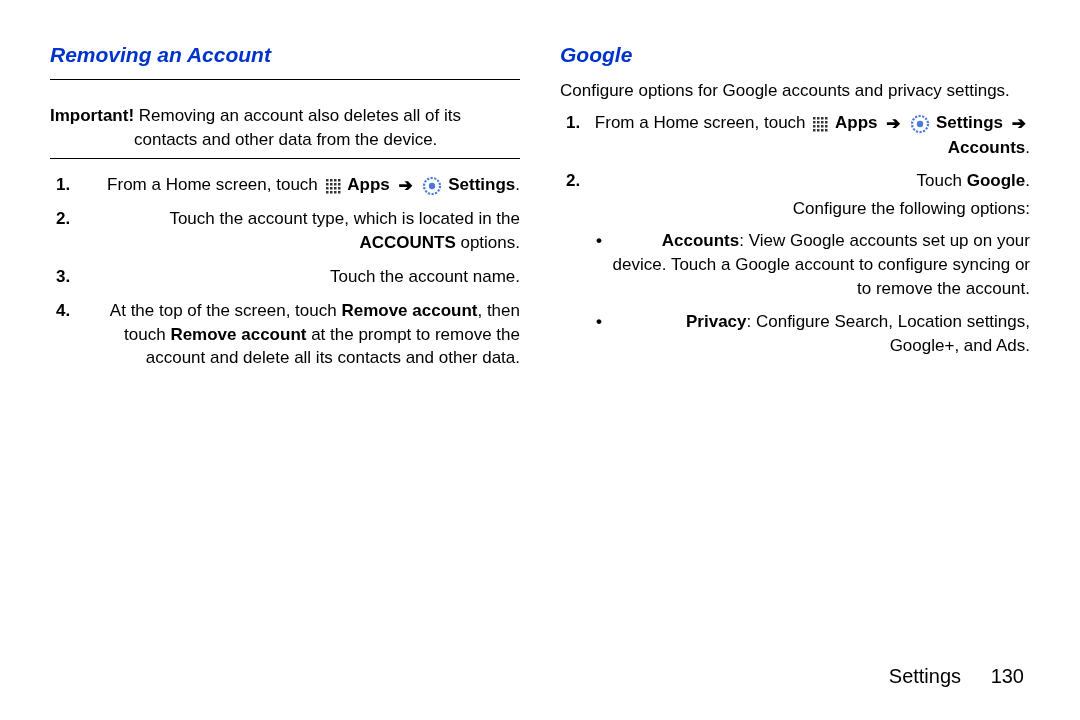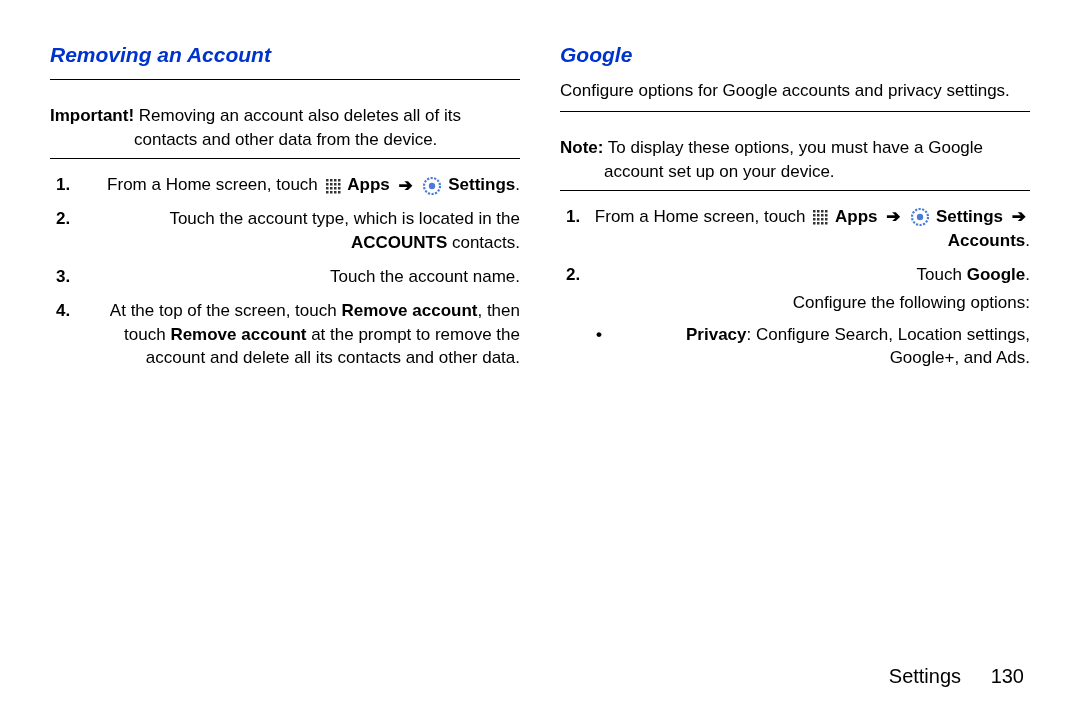--- a/index.html
+++ b/index.html
@@ -146,41 +146,36 @@
         <span class="arrow">➔</span>
         <span class="icon gear-icon">
           <svg width="18" height="18" viewBox="0 0 18 18">
             <circle cx="9" cy="9" r="8" fill="none" stroke="#4a7bd6" stroke-width="2.2" stroke-dasharray="2.2,1.4"></circle>
             <circle cx="9" cy="9" r="3.2" fill="#4a7bd6"></circle>
           </svg>
         </span>
         <span class="bold">Settings</span><span>.</span>
       </li>
       <li>
-        <span>Touch the account type, which is located in the </span><span class="bold">ACCOUNTS</span><span> contacts.</span>
+        <span>Touch the account type, which is located in the </span><span class="bold">ACCOUNTS</span><span> options.</span>
       </li>
       <li>
         <span>Touch the account name.</span>
       </li>
       <li>
         <span>At the top of the screen, touch </span><span class="bold">Remove account</span><span>, then touch </span><span class="bold">Remove account</span><span> at the prompt to remove the account and delete all its contacts and other data.</span>
       </li>
     </ol>
   </div>
 
   <div class="col">
     <div class="section-heading">Google</div>
 
     <div class="intro">Configure options for Google accounts and privacy settings.</div>
 
-    <div class="notice-box note">
-      <span class="indent">
-        <span class="bold">Note:</span><span> To display these options, you must have a Google account set up on your device.</span>
-      </span>
-    </div>
 
     <ol class="steps">
       <li>
         <span>From a Home screen, touch </span>
         <span class="icon apps-icon">
           <svg width="16" height="16" viewBox="0 0 16 16">
             <g fill="#333">
               <rect x="1" y="1" width="2.5" height="2.5"></rect>
                 <rect x="5" y="1" width="2.5" height="2.5"></rect>
                 <rect x="9" y="1" width="2.5" height="2.5"></rect>
@@ -210,20 +205,23 @@
         </span>
         <span class="bold">Settings</span>
         <span class="arrow">➔</span>
         <span class="bold">Accounts</span><span>.</span>
       </li>
       <li>
         <span>Touch </span><span class="bold">Google</span><span>.</span>
         <div class="cfg-line">Configure the following options:</div>
         <ul class="bullets">
           <li>
+            <span class="bold">Accounts</span><span>: View Google accounts set up on your device. Touch a Google account to configure syncing or to remove the account.</span>
+          </li>
+          <li>
             <span class="bold">Privacy</span><span>: Configure Search, Location settings, Google+, and Ads.</span>
           </li>
         </ul>
       </li>
     </ol>
   </div>
 
 </div>
 
 <div class="footer">

